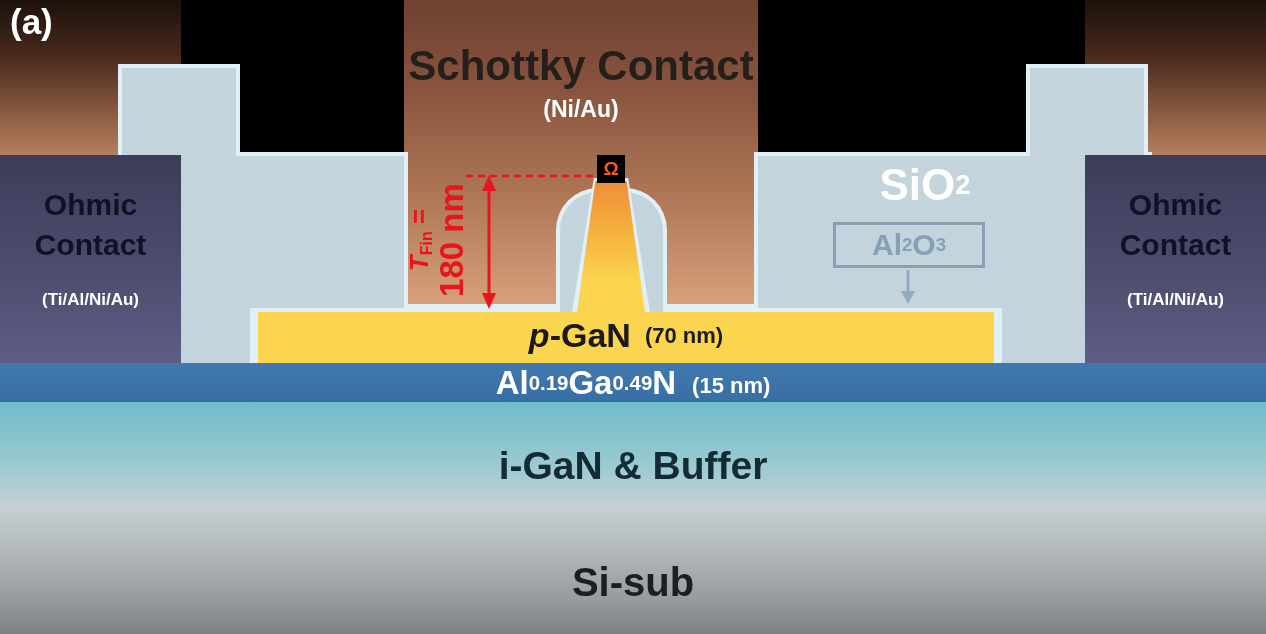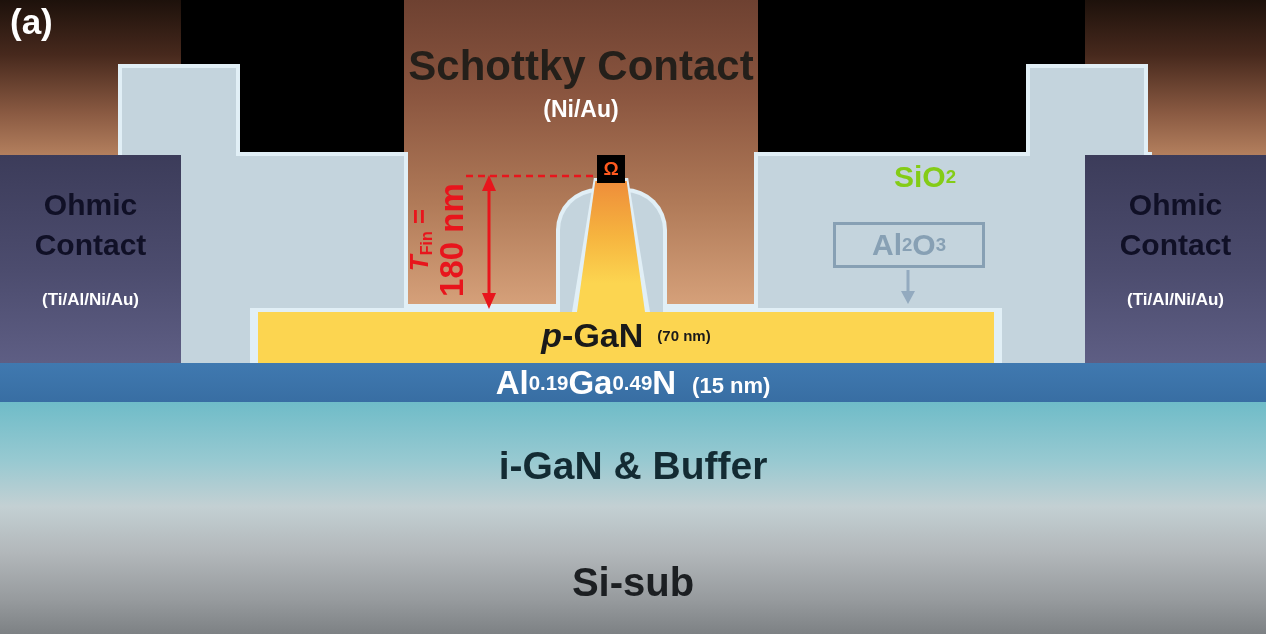--- a/index.html
+++ b/index.html
@@ -101,36 +101,36 @@
     <div>Contact</div>
   </div>
   <div class="abs ctr t-white" style="left:0;top:290px;width:181px;font-size:17px;">(Ti/Al/Ni/Au)</div>
 
   <div class="abs ctr" style="left:1085px;top:185px;width:181px;flex-direction:column;color:#101026;font-weight:700;font-size:30px;line-height:40px;">
     <div>Ohmic</div>
     <div>Contact</div>
   </div>
   <div class="abs ctr t-white" style="left:1085px;top:290px;width:181px;font-size:17px;">(Ti/Al/Ni/Au)</div>
 
-  <div class="abs ctr" style="left:820px;top:160px;width:210px;color:#84cc16;font-weight:700;font-size:30px;">
+  <div class="abs ctr" style="left:820px;top:160px;width:210px;color:#ffffff;font-weight:700;font-size:44px;">
     <span>SiO</span>
       <sub>2</sub>
   </div>
 
   <div class="abs ctr al2o3-box" style="left:833px;top:222px;width:146px;height:40px;font-size:30px;">
     <span>Al</span>
       <sub>2</sub>
       <span>O</span>
       <sub>3</sub>
   </div>
 
   <div class="abs ctr" style="left:258px;top:316px;width:736px;padding-right:20px;color:#1a1a1a;font-weight:700;font-size:34px;">
     <span style="font-style:italic;">p</span>
       <span>-GaN</span>
-      <span style="font-size:15px;margin-left:14px;">(70 nm)</span>
+      <span style="font-size:22px;margin-left:14px;">(70 nm)</span>
   </div>
 
   <div class="abs ctr t-white" style="left:0;top:364px;width:1266px;padding-right:12px;font-size:33px;">
     <span>Al</span>
       <sub>0.19</sub>
       <span>Ga</span>
       <sub>0.49</sub>
       <span>N</span>
       <span style="font-size:22px;margin-left:16px;margin-top:6px;">(15 nm)</span>
   </div>

